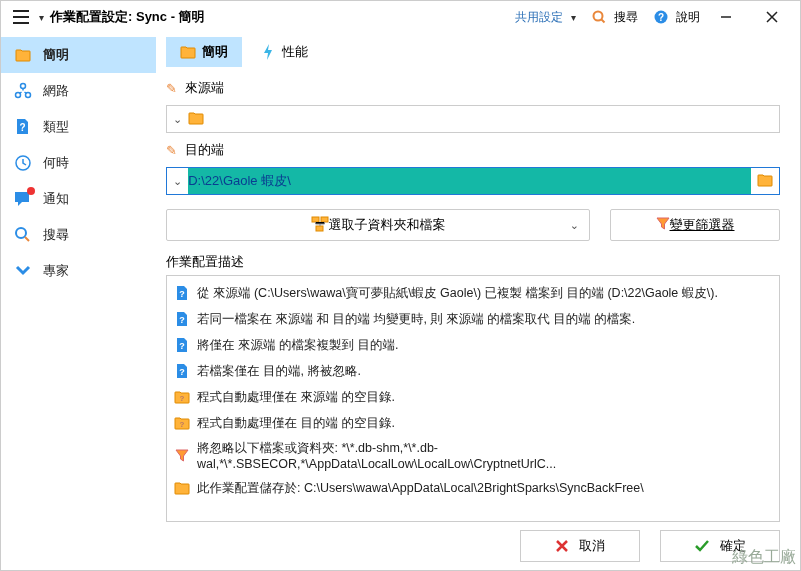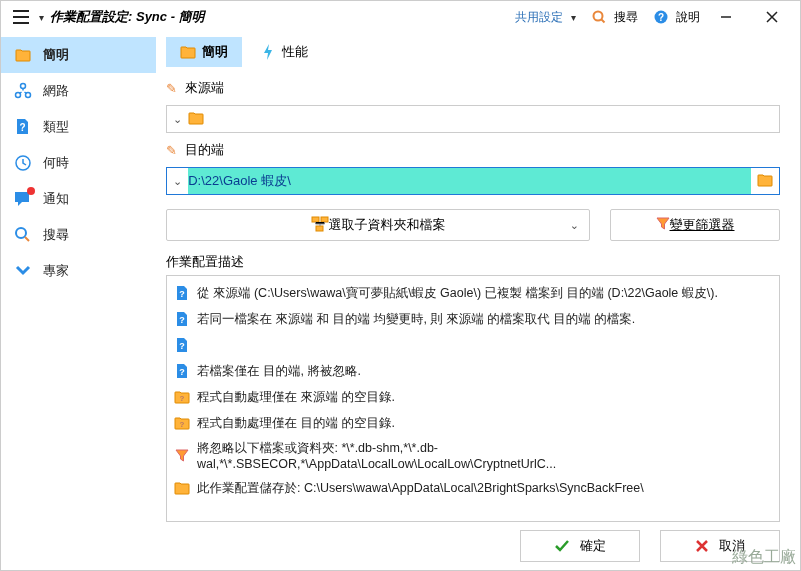--- a/index.html
+++ b/index.html
@@ -1,41 +1,41 @@
 <!DOCTYPE html>
 <html><head>
 <meta charset="utf-8">
 <style>
   * { box-sizing: border-box; margin: 0; padding: 0; font-family: "Microsoft JhengHei", "Segoe UI", sans-serif; }
   body { width: 801px; height: 571px; background: #fff; overflow: hidden; position: relative; border: 1px solid #ccc; }
   .titlebar { height: 32px; display: flex; align-items: center; padding: 0 8px; gap: 6px; font-size: 12px; }
   .titlebar .menu-btn { width: 24px; height: 24px; display:flex; align-items:center; justify-content:center; cursor:pointer; }
   .titlebar .chev { font-size: 10px; color:#333; }
-  .titlebar .title { font-weight: bold; font-size: 13px; font-style: italic; }
+  .titlebar .title { font-weight: bold; font-size: 13px; }
   .titlebar .spacer { flex: 1; }
   .titlebar .link { color: #2b6fb6; font-size: 12px; cursor:pointer; }
   .titlebar .tbtn { display:flex; align-items:center; gap:8px; margin-left:10px; cursor:pointer; }
   .titlebar .winbtn { width:40px; height:32px; display:flex; align-items:center; justify-content:center; cursor:pointer; font-size:14px; }
   .main { display:flex; height: calc(100% - 32px - 48px); }
   .sidebar { width: 155px; padding-top: 4px; }
   .side-item { display:flex; align-items:center; gap:10px; padding: 8px 12px; font-size:13px; cursor:pointer; color:#222; }
   .side-item.active { background:#bfe4ff; font-weight:bold; }
   .side-icon { width:20px; height:20px; display:flex; align-items:center; justify-content:center; }
   .content { flex:1; padding: 4px 10px 0 0; display:flex; flex-direction:column; }
   .tabs { display:flex; gap:4px; padding: 0 0 8px 10px; }
   .tab { display:flex; align-items:center; gap:6px; padding:6px 14px; cursor:pointer; font-size:13px; }
   .tab.active { background:#bfe4ff; font-weight:bold; }
   .tab .ticon { display:inline-flex; width:16px; height:16px; align-items:center; justify-content:center; }
   .section-label { display:flex; align-items:center; gap:8px; padding: 4px 10px; font-size:13px; }
   .pencil { color:#e9873b; }
   .path-row { display:flex; align-items:center; margin: 4px 10px; border:1px solid #ccc; height:28px; padding:0 6px; gap:6px; font-size:13px; background:#fff; }
   .path-row.focus { border-color:#2078d8; }
   .path-row .chev2 { font-size:11px; color:#555; }
   .path-row input { flex:1; border:none; outline:none; font-size:13px; height:100%; }
-  .path-row.focus input { background:#5eead4; color:#0a3d91; }
+  .path-row.focus input { background:#14b8a6; color:#0a3d91; }
   .folder-icon { width:16px; height:14px; }
   .row-buttons { display:flex; gap:20px; margin:10px 10px 6px 10px; }
   .bigbtn { flex:1; border:1px solid #ccc; height:32px; display:flex; align-items:center; justify-content:center; font-size:13px; cursor:pointer; border-radius:2px; position:relative; }
   .bigbtn .drop { position:absolute; right:10px; font-size:11px; color:#555; }
   .bigbtn.small { flex:0 0 170px;text-decoration:underline; }
   .desc-label { font-size:13px; padding: 6px 10px 4px 10px; }
   .desc-box { margin: 0 10px; border:1px solid #ccc; flex:1; overflow:auto; padding:4px 4px; }
   .desc-line { display:flex; align-items:center; gap:6px; padding:4px 2px; font-size:12.5px; color:#222; }
   .desc-line .dicon { width:18px; height:18px; display:flex; align-items:center; justify-content:center; flex-shrink:0; }
   .footer { position:absolute; bottom:0; left:0; right:0; height:48px; display:flex; align-items:center; justify-content:flex-end; gap:20px; padding-right:20px; }
@@ -236,20 +236,21 @@
           </span>
           <span>若同一檔案在 來源端 和 目的端 均變更時, 則 來源端 的檔案取代 目的端 的檔案.</span>
         </div>
       <div class="desc-line">
           <span class="dicon">
             <svg width="14" height="16">
               <path d="M2 1h7l3 3v11H2z" fill="#2b8de6"></path>
               <text x="7" y="12" text-anchor="middle" font-size="9" fill="#fff" font-weight="bold">?</text>
             </svg>
           </span>
+          <span>將僅在 來源端 的檔案複製到 目的端.</span>
         </div>
       <div class="desc-line">
           <span class="dicon">
             <svg width="14" height="16">
               <path d="M2 1h7l3 3v11H2z" fill="#2b8de6"></path>
               <text x="7" y="12" text-anchor="middle" font-size="9" fill="#fff" font-weight="bold">?</text>
             </svg>
           </span>
           <span>若檔案僅在 目的端, 將被忽略.</span>
         </div>
@@ -286,26 +287,26 @@
             </svg>
           </span>
           <span>此作業配置儲存於: C:\Users\wawa\AppData\Local\2BrightSparks\SyncBackFree\</span>
         </div>
     </div>
   </div>
 </div>
 
 <div class="footer">
   <div class="footbtn">
+    <svg width="14" height="14">
+        <path d="M2 2l10 10M12 2l-10 10" stroke="#d33" stroke-width="2.5"></path>
+      </svg>
+    <span>取消</span>
+  </div>
+  <div class="footbtn">
     <svg width="16" height="14">
         <path d="M2 7l4 4 8-9" fill="none" stroke="#2a9c2a" stroke-width="2.5"></path>
       </svg>
     <span>確定</span>
   </div>
-  <div class="footbtn">
-    <svg width="14" height="14">
-        <path d="M2 2l10 10M12 2l-10 10" stroke="#d33" stroke-width="2.5"></path>
-      </svg>
-    <span>取消</span>
-  </div>
 </div>
 
 <div class="watermark">綠色工廠</div>
 
 </body></html>

